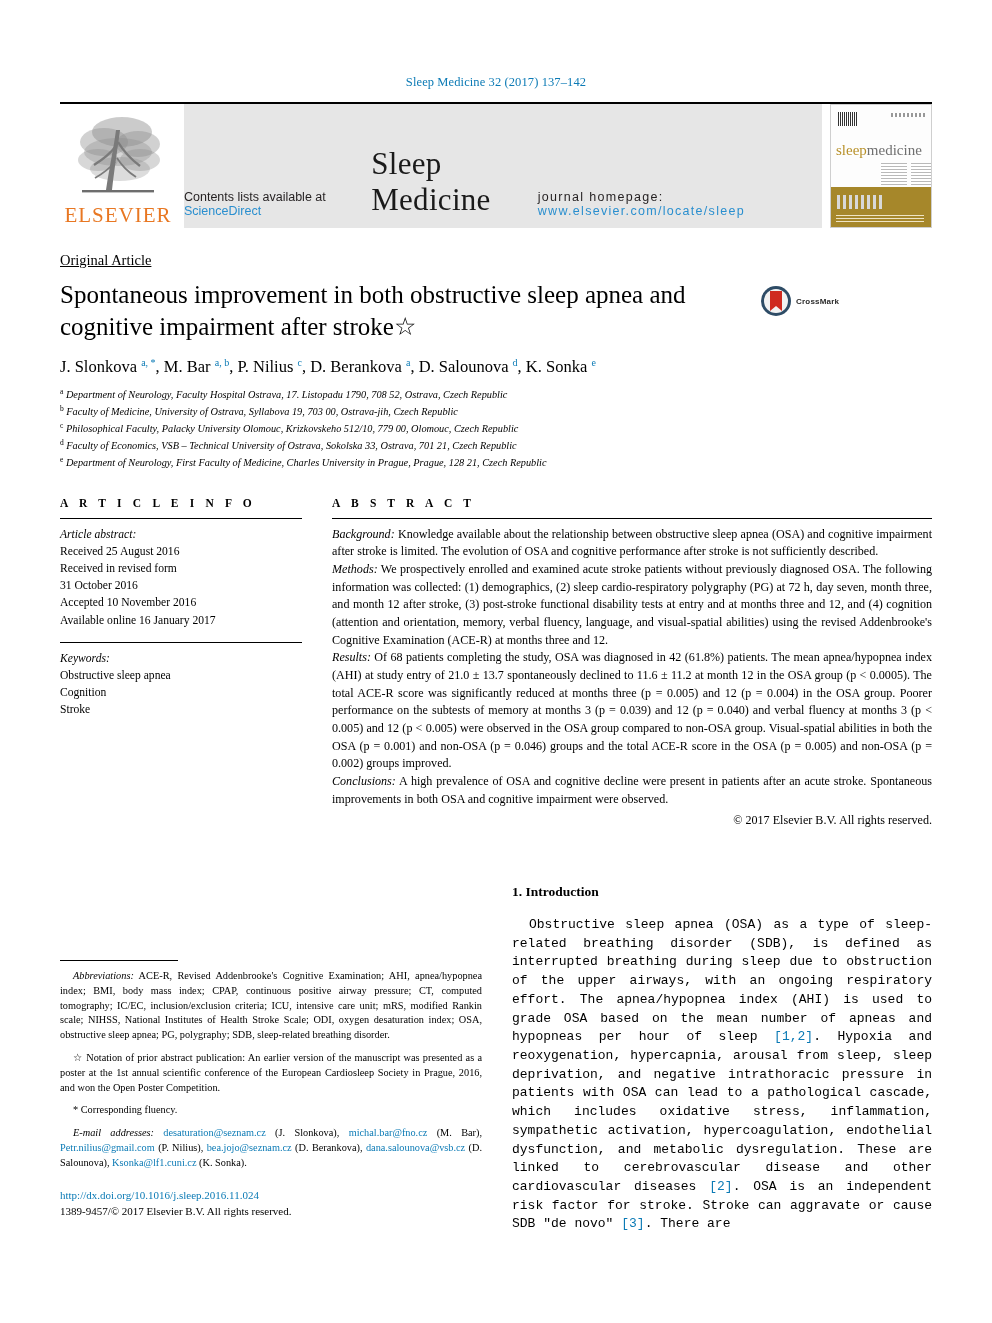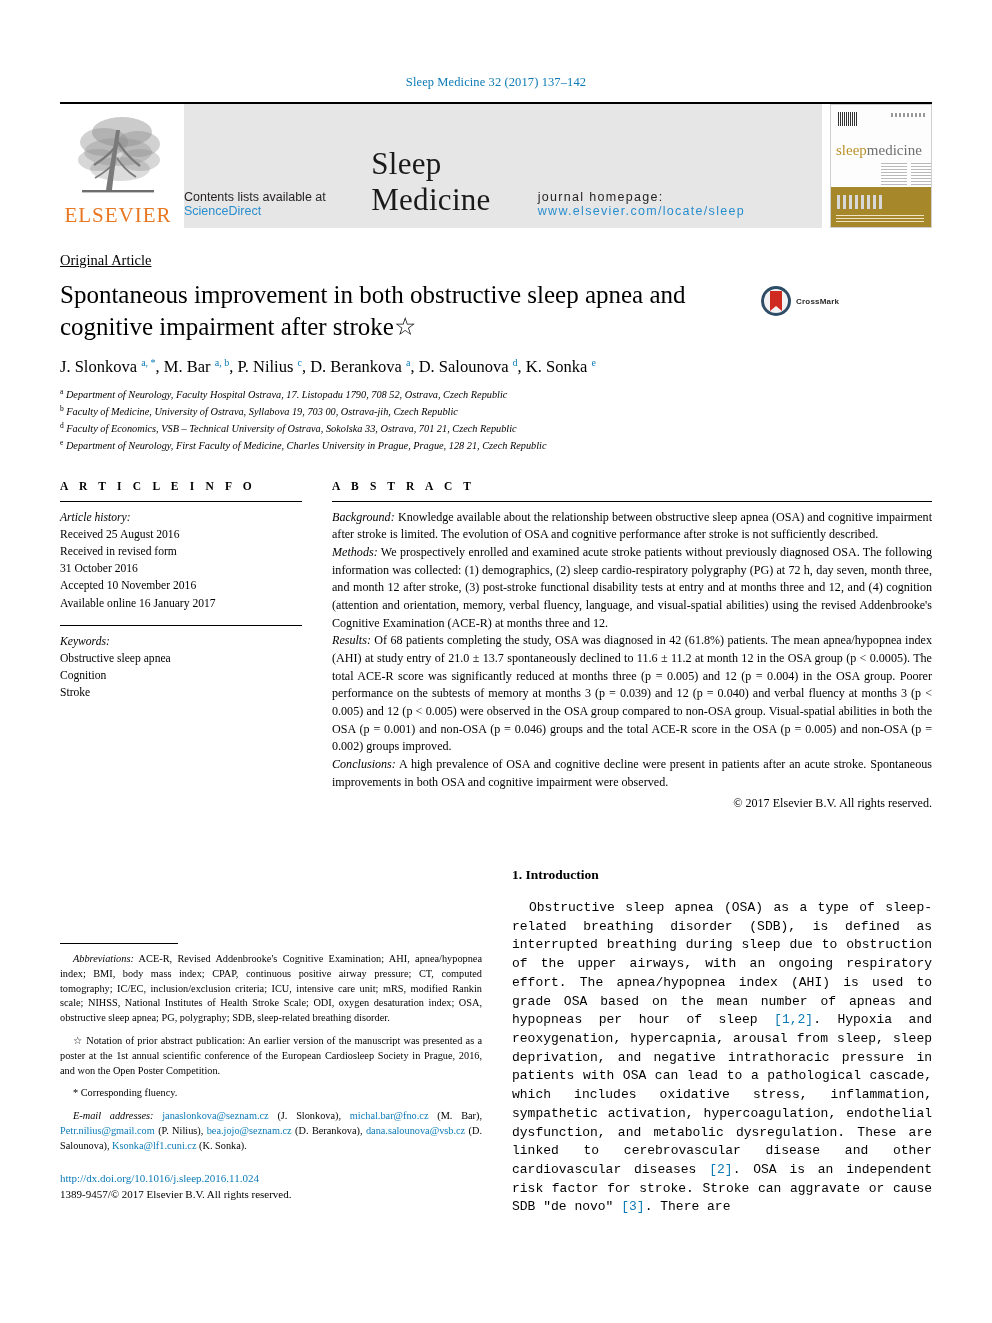--- a/index.html
+++ b/index.html
@@ -375,31 +375,32 @@
     </div>
   </div>
 
   <div class="authors">
     <span id="authors-html">J. Slonkova <sup>a, *</sup>, M. Bar <sup>a, b</sup>, P. Nilius <sup>c</sup>, D. Berankova <sup>a</sup>, D. Salounova <sup>d</sup>, K. Sonka <sup>e</sup></span>
   </div>
 
   <div class="affiliations">
     <div><sup>a</sup> <span>Department of Neurology, Faculty Hospital Ostrava, 17. Listopadu 1790, 708 52, Ostrava, Czech Republic</span></div>
     <div><sup>b</sup> <span>Faculty of Medicine, University of Ostrava, Syllabova 19, 703 00, Ostrava-jih, Czech Republic</span></div>
+    <div><sup>c</sup> <span>Philosophical Faculty, Palacky University Olomouc, Krizkovskeho 512/10, 779 00, Olomouc, Czech Republic</span></div>
     <div><sup>d</sup> <span>Faculty of Economics, VSB – Technical University of Ostrava, Sokolska 33, Ostrava, 701 21, Czech Republic</span></div>
     <div><sup>e</sup> <span>Department of Neurology, First Faculty of Medicine, Charles University in Prague, Prague, 128 21, Czech Republic</span></div>
   </div>
 
   <div class="info-abstract">
 
     <div class="col-info">
       <div class="sec-head">A R T I C L E  I N F O</div>
       <div class="rule"></div>
       <div class="info-body">
-        <div class="ital">Article history:</div>
+        <div class="ital">Article abstract:</div>
         <div>Received 25 August 2016</div>
         <div>Received in revised form</div>
         <div>31 October 2016</div>
         <div>Accepted 10 November 2016</div>
         <div>Available online 16 January 2017</div>
       </div>
       <div class="rule-thin"></div>
       <div class="info-body">
         <div class="ital">Keywords:</div>
         <div>Obstructive sleep apnea</div>
@@ -425,21 +426,21 @@
 
     <div class="lower-left">
       <div style="height:76px"></div>
       <div class="footnote-rule"></div>
       <div class="footnotes">
         <p class="indent"><span class="ital">Abbreviations:</span><span> ACE-R, Revised Addenbrooke's Cognitive Examination; AHI, apnea/hypopnea index; BMI, body mass index; CPAP, continuous positive airway pressure; CT, computed tomography; IC/EC, inclusion/exclusion criteria; ICU, intensive care unit; mRS, modified Rankin scale; NIHSS, National Institutes of Health Stroke Scale; ODI, oxygen desaturation index; OSA, obstructive sleep apnea; PG, polygraphy; SDB, sleep-related breathing disorder.</span></p>
         <p class="indent">☆ Notation of prior abstract publication: An earlier version of the manuscript was presented as a poster at the 1st annual scientific conference of the European Cardiosleep Society in Prague, 2016, and won the Open Poster Competition.</p>
         <p class="indent">* Corresponding fluency.</p>
         <p class="indent">
           <span class="ital">E-mail addresses:</span>
-          <span class="link">janaslonkova@seznam.cz</span>
+          <span class="link">desaturation@seznam.cz</span>
           <span>(J. Slonkova),</span>
           <span class="link">michal.bar@fno.cz</span>
           <span>(M. Bar),</span>
           <span class="link">Petr.nilius@gmail.com</span>
           <span>(P. Nilius),</span>
           <span class="link">bea.jojo@seznam.cz</span>
           <span>(D. Berankova),</span>
           <span class="link">dana.salounova@vsb.cz</span>
           <span>(D. Salounova),</span>
           <span class="link">Ksonka@lf1.cuni.cz</span>

